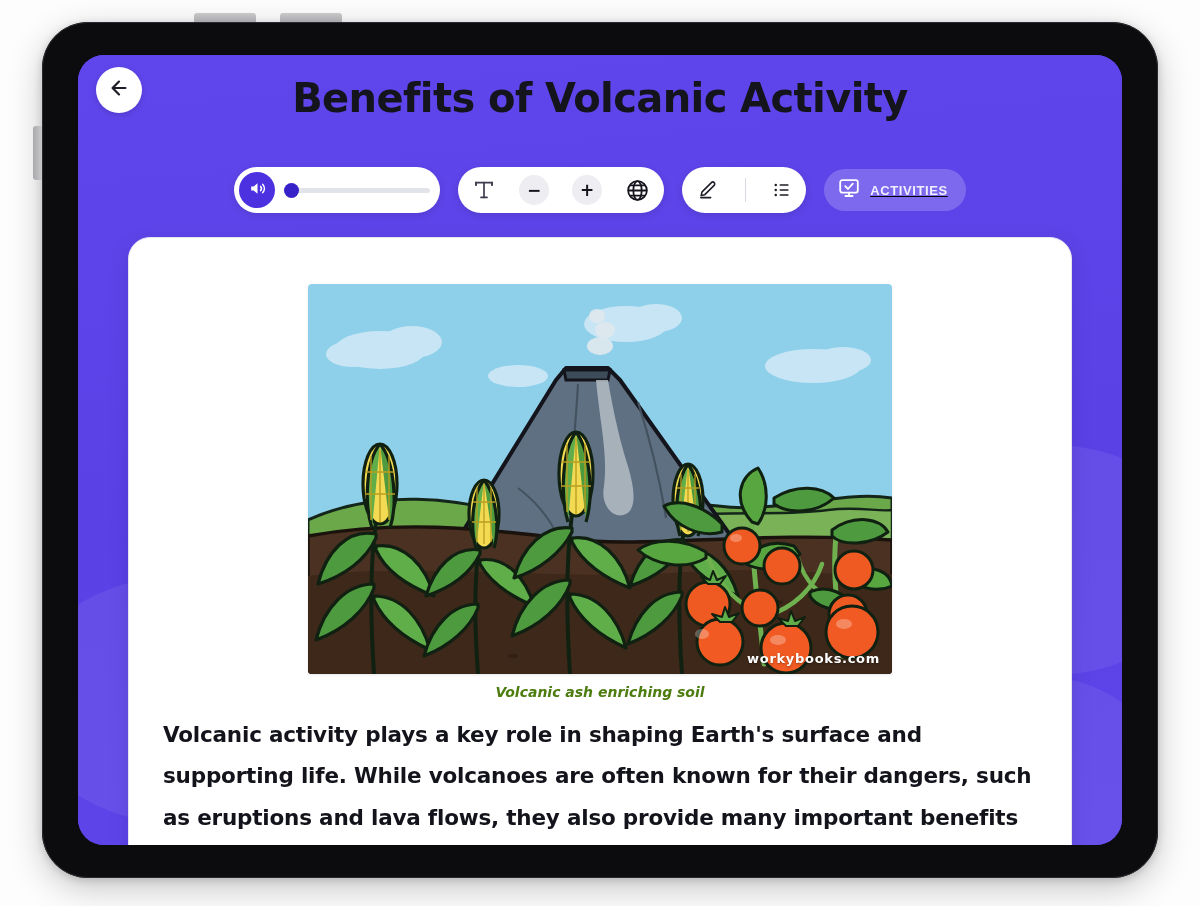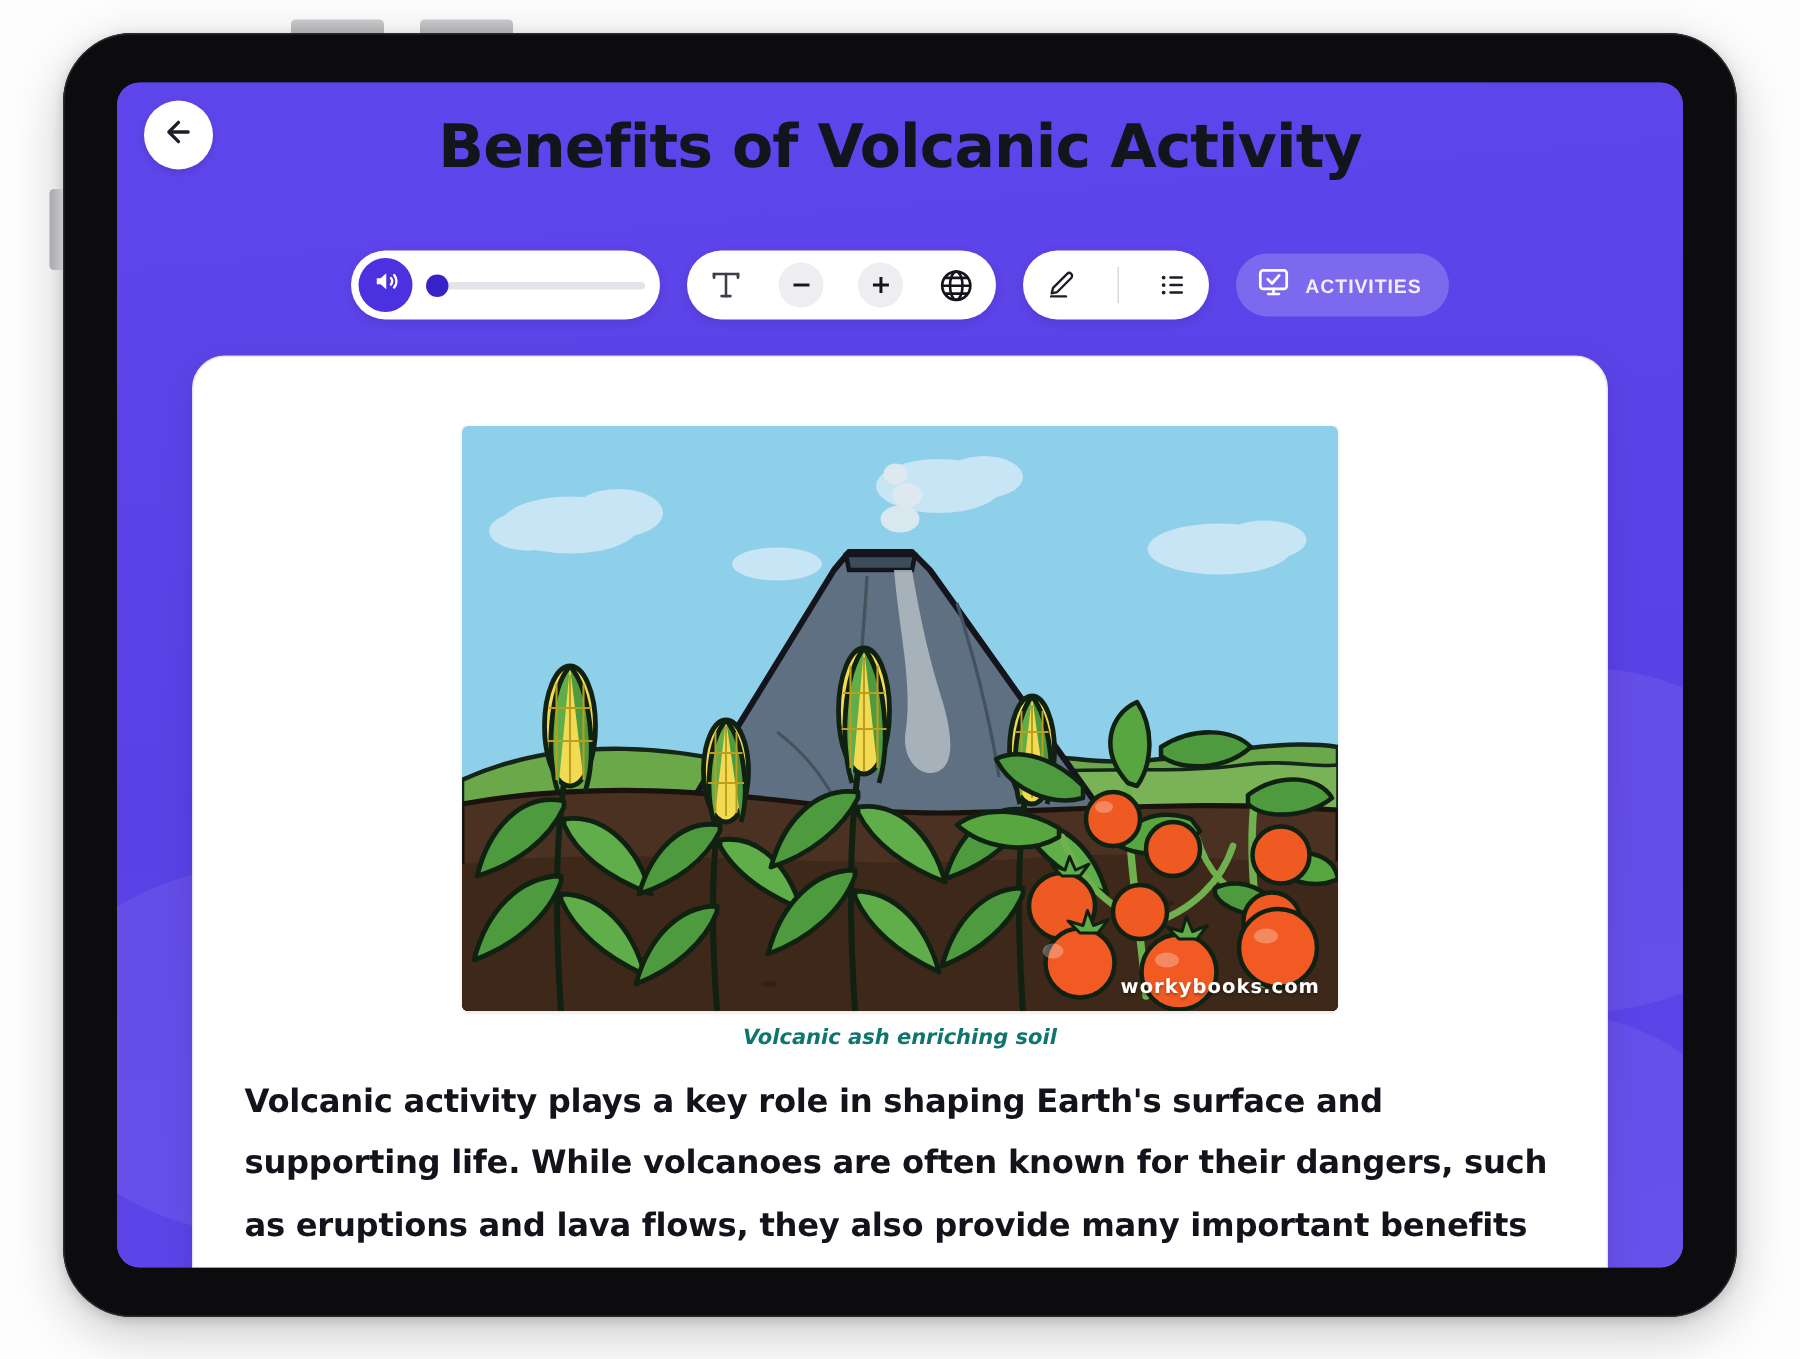--- a/index.html
+++ b/index.html
@@ -58,21 +58,21 @@
     border-radius: 3px 0 0 3px;
   }
 
   
   .screen {
     position: absolute;
     left: 36px;
     top: 33px;
     width: 1044px;
     height: 790px;
-    border-radius: 15px;
+    border-radius: 26px;
     overflow: hidden;
     background: #5b42e8;
   }
   .screen-bg {
     position: absolute;
     inset: 0;
     background: linear-gradient(175deg,#5f46ec 0%,#5a41e6 55%,#5e45ea 100%);
   }
   .blob {
     position: absolute;
@@ -168,20 +168,21 @@
   .divider-v { width: 1px; height: 24px; background: #d8d8e0; }
 
   
   .activities-btn {
     height: 42px;
     border-radius: 999px;
     background: rgba(255,255,255,0.20);
     display: flex; align-items: center; gap: 9px;
     padding: 0 18px 0 13px;
     cursor: pointer;
+    text-decoration: underline;
   }
   .activities-label {
     color: #f0eeff; font-size: 13px; font-weight: 600; letter-spacing: 0.6px;
   }
 
   
   .content-card {
     position: absolute;
     left: 50px;
     top: 182px;
@@ -215,21 +216,21 @@
     font-family: "DejaVu Sans", sans-serif;
     margin-top: 29px;
   }
 
   .caption {
     text-align: center;
     margin-top: 10px;
     font-size: 14px;
     font-style: italic;
     font-weight: 700;
-    color: #0f766e;
+    color: #4d7c0f;
     font-family: "DejaVu Sans", sans-serif;
   }
 
   .body-text {
     margin: 14px 34px 0 34px;
     font-size: 21.5px;
     font-weight: 800;
     line-height: 1.92;
     color: #13131b;
     letter-spacing: -0.2px;

